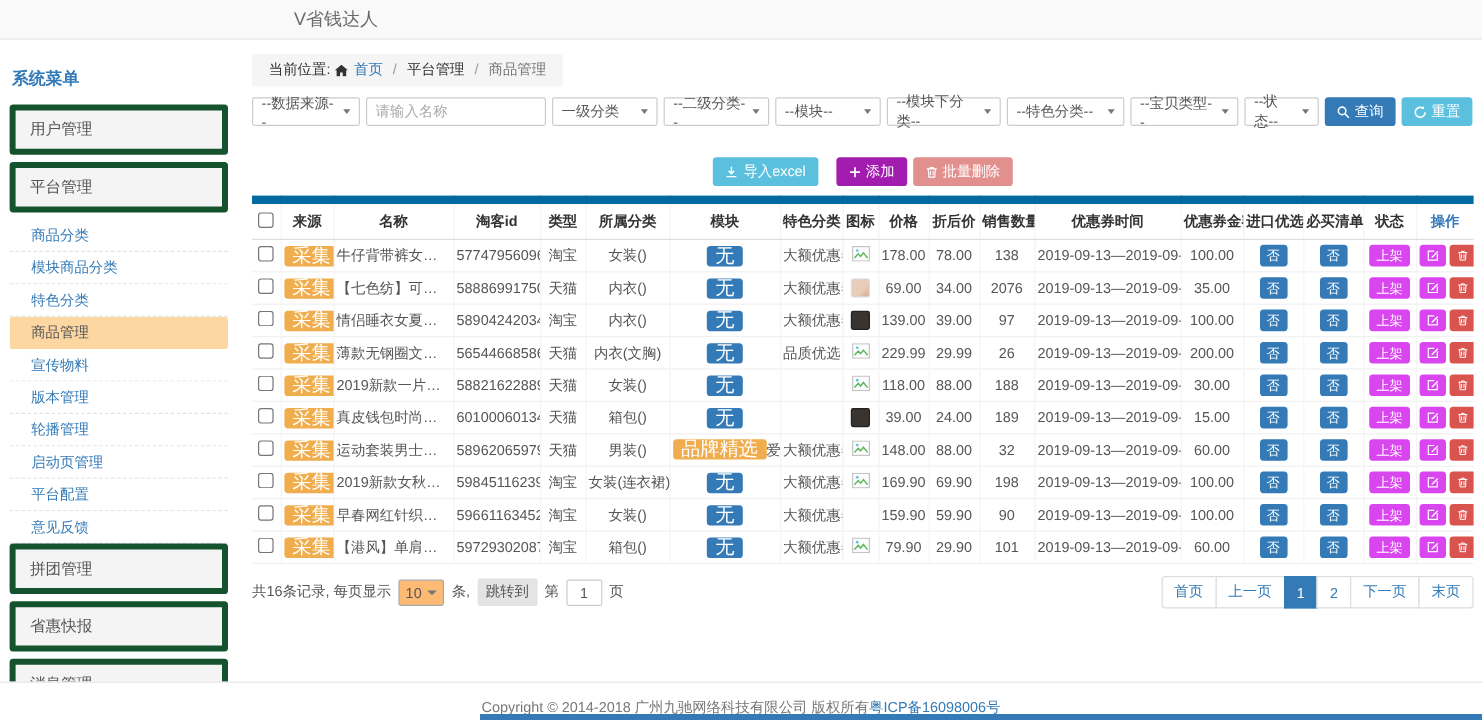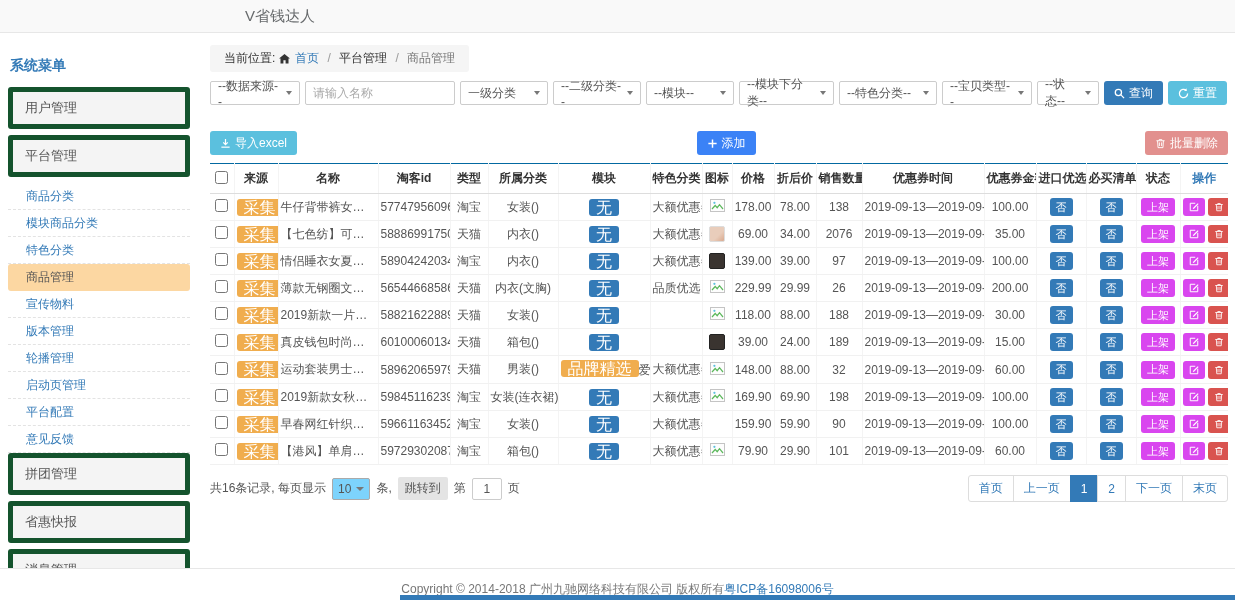--- a/index.html
+++ b/index.html
@@ -30,45 +30,45 @@
   .bc-home-icon { vertical-align:-1px; margin-right:2px; }
   
   .filters { display:flex; align-items:center; gap:5px; margin-top:9px; flex-wrap:nowrap; }
   .sel { border:1px solid #ccc; background:#fff; height:24px; border-radius:2px; color:#555; display:flex; align-items:center; justify-content:space-between; padding:0 7px; cursor:pointer; flex:none; }
   .sel .sel-caret { width:0; height:0; border-left:3.5px solid transparent; border-right:3.5px solid transparent; border-top:4px solid #777; margin-left:6px; }
   .txt-input { border:1px solid #ccc; border-radius:2px; height:24px; padding:0 7px; color:#555; width:150px; flex:none; font-size:12px; font-family:inherit; }
   .txt-input::placeholder { color:#aaa; }
   .btn { border:none; border-radius:3px; color:#fff; height:24px; padding:0 10px; font-size:12px; font-family:inherit; cursor:pointer; display:inline-flex; align-items:center; gap:4px; flex:none; }
   .btn-primary { background:#337ab7; }
   .btn-info { background:#5bc0de; }
-  .btn-success { background:#3b82f6;margin-left:10px; }
+  .btn-success { background:#a21caf;margin-left:10px; }
   .btn-danger-soft { background:#e2908e; }
   
-  .actions { display:flex; justify-content:space-between; gap:5px; margin-top:26px; }
-  
-  table.grid { width:100%; border-collapse:collapse; table-layout:fixed; margin-top:8px; border-top:1px solid #0369a1; }
+  .actions { display:flex; justify-content:center; gap:5px; margin-top:26px; }
+  
+  table.grid { width:100%; border-collapse:collapse; table-layout:fixed; margin-top:8px; border-top:7px solid #0369a1; }
   .grid th { font-weight:bold; color:#333; text-align:center; padding:6px 2px; border-bottom:1px solid #ddd; border-left:1px solid #f4f4f4; font-size:12px; white-space:nowrap; overflow:hidden; }
   .grid th:first-child { border-left:none; }
   .grid th.op-head { color:#337ab7; }
   .grid td { text-align:center; padding:4px 2px; color:#555; border-bottom:1px solid #f1f1f1; border-left:1px solid #f4f4f4; white-space:nowrap; overflow:hidden; height:26px; }
   .grid td:first-child { border-left:none; }
   .grid td.name-cell { text-overflow:ellipsis; }
   .tag { display:inline-block; padding:2px 7px; border-radius:3px; color:#fff; font-size:16px; line-height:13px; }
   .tag-orange { background:#f0ad4e; }
   .tag-blue { background:#337ab7; }
   .btn-xs { display:inline-flex; align-items:center; justify-content:center; border:none; border-radius:3px; color:#fff; font-size:11px; padding:2px 6px; height:18px; cursor:pointer; font-family:inherit; }
   .bg-green { background:#d946ef; }
   .bg-red { background:#d9534f; }
   .thumb { display:inline-block; width:16px; height:16px; border-radius:2px; vertical-align:middle; }
   .thumb.pink { background:linear-gradient(135deg,#e9cdbb 60%,#d9a98e); border:1px solid #ddd; }
   .thumb.dark { background:#3a3430; border:1px solid #222; }
   
   .pager { display:flex; justify-content:space-between; align-items:center; margin-top:10px; }
   .pager-left { display:flex; align-items:center; gap:6px; color:#555; }
-  .mini-sel { border:1px solid #aaa; border-radius:2px; height:22px; display:inline-flex; align-items:center; padding:0 5px; gap:5px; background:#7dd3fc; cursor:pointer; }
+  .mini-sel { border:1px solid #aaa; border-radius:2px; height:22px; display:inline-flex; align-items:center; padding:0 5px; gap:5px; background:#fdba74; cursor:pointer; }
   .jump-btn { background:#e4e4e4; border-radius:2px; padding:3px 7px; color:#555; cursor:pointer; }
   .page-input { width:30px; height:22px; border:1px solid #ccc; border-radius:2px; text-align:center; font-family:inherit; font-size:12px; color:#555; }
   .pager-right { display:flex; }
   .pg-btn { border:1px solid #ddd; background:#fff; color:#337ab7; padding:4px 10px; margin-left:-1px; cursor:pointer; font-family:inherit; font-size:12px; }
   .pg-btn:first-child { margin-left:0; border-radius:3px 0 0 3px; }
   .pg-btn:last-child { border-radius:0 3px 3px 0; }
   .pg-btn.active { background:#337ab7; border-color:#337ab7; color:#fff; }
   
   .footer { position:absolute; left:0; top:568px; width:1235px; height:32px; background:#fff; border-top:1px solid #e7e7e7; text-align:center; padding-top:12px; color:#777; z-index:5; }
   .footer .icp { color:#337ab7; }

